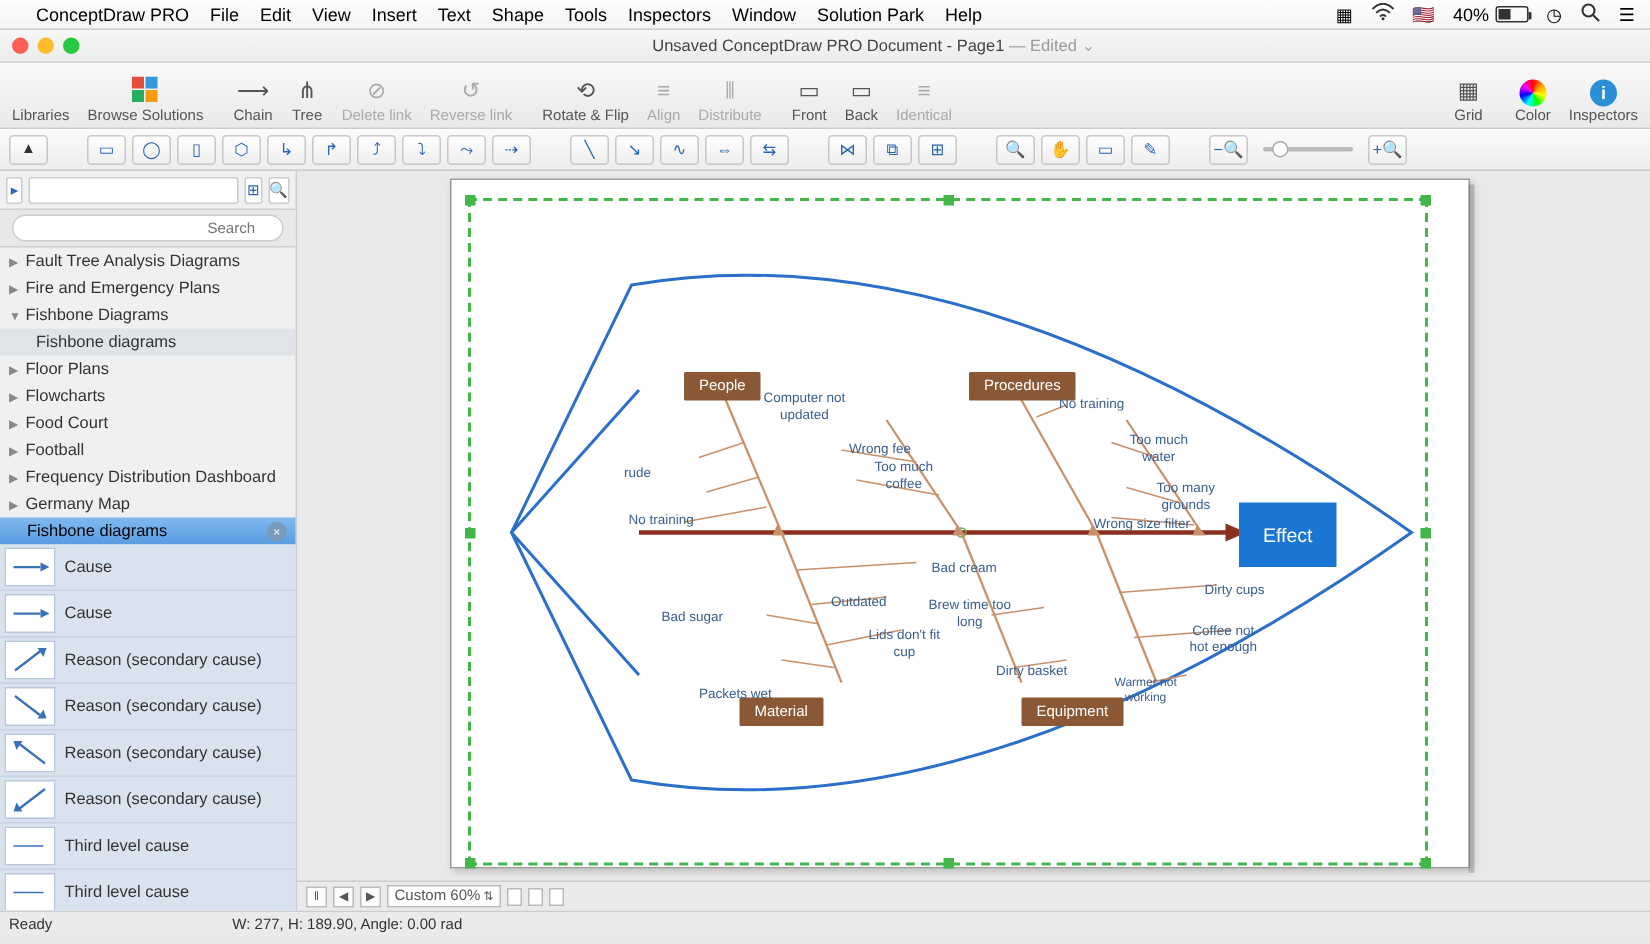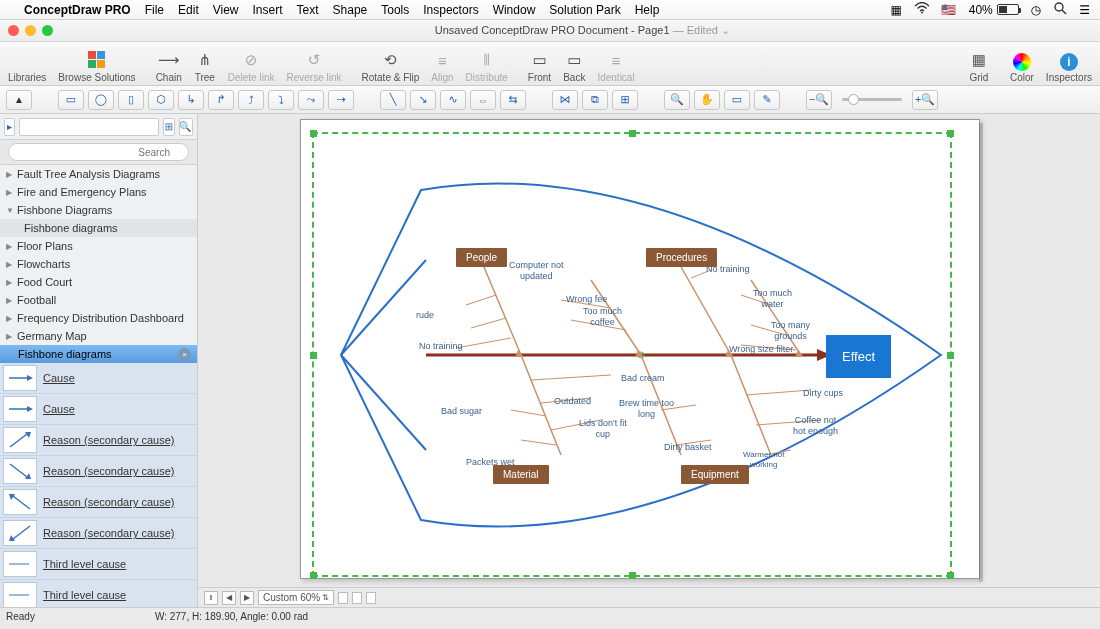--- a/index.html
+++ b/index.html
@@ -1,21 +1,21 @@
 <!DOCTYPE html>
 <html><head>
 <meta charset="utf-8">
 <style>
 * { margin: 0; padding: 0; box-sizing: border-box; font-family: -apple-system, "Helvetica Neue", Arial, sans-serif; }
 body { width: 1100px; height: 629px; background: #e8e8e8; overflow: hidden; font-size: 11px; }
 
 
 .menubar { height: 20px; background: linear-gradient(#fdfdfd,#f4f4f4); border-bottom: 1px solid #d0d0d0; display: flex; align-items: center; padding: 0 10px; font-size: 12px; gap: 14px; }
 .menubar .apple { font-size: 13px; }
-.menubar .app-name { font-weight: 700; }
+.menubar .app-name { font-weight: 400; }
 .menubar .right { margin-left: auto; display: flex; gap: 12px; align-items: center; }
 .battery-wrap { display:flex; align-items:center; gap:4px;justify-content:center; }
 .battery { width: 22px; height: 11px; border: 1px solid #333; border-radius: 2px; position: relative; }
 .battery::after { content:""; position:absolute; right:-3px; top:3px; width:2px; height:5px; background:#333; border-radius:0 1px 1px 0; }
 .battery .fill { position:absolute; left:1px; top:1px; bottom:1px; width:40%; background:#333; }
 
 
 .titlebar { height: 22px; background: linear-gradient(#f7f7f7,#ececec); display: flex; align-items: center; padding-left: 8px; font-size: 11px; color: #555; border-bottom: 1px solid #d6d6d6; }
 .titlebar .dots { display: flex; gap: 6px; margin-right: 12px; }
 .dot { width: 11px; height: 11px; border-radius: 50%; }
@@ -52,21 +52,21 @@
 .search-row input { width:100%; height:18px; border:1px solid #ccc; border-radius:9px; font-size:10px; padding:0 18px; background:#fff; color:#999; text-align:right; }
 .tree { font-size:11px; color:#333; }
 .tree-item { height:18px; display:flex; align-items:center; padding-left:6px; cursor:pointer; }
 .tree-item.sub { padding-left:24px; }
 .tree-item .chev { width:9px; display:inline-block; color:#888; font-size:8px; margin-right:2px;}
 .active-lib { height:18px; background:linear-gradient(#7fb9ef,#5a9ce0); color:#000; display:flex; align-items:center; padding:0 6px 0 18px; font-size:11px; }
 .active-lib .close { margin-left:auto; width:13px;height:13px;border-radius:50%;background:#7a9abb;color:#fff;display:flex;align-items:center;justify-content:center;font-size:8px;}
 .shapes-list { flex:1; background:#d9e3ef; overflow:hidden; }
 .shape-row { height:31px; display:flex; align-items:center; border-bottom:1px solid #c8d4e2; cursor:pointer; }
 .shape-row .thumb { width:34px; height:26px; margin:0 6px 0 3px; background:#fff; border:1px solid #b8c8dc; display:flex; align-items:center; justify-content:center;}
-.shape-row span.lbl { font-size:11px; color:#333;text-decoration:underline; }
+.shape-row span.lbl { font-size:11px; color:#333; }
 
 
 .canvas-area { flex:1; background:#e9e9e9; position:relative; overflow:hidden; }
 .canvas-scroll { position:absolute; left:6px; top:0; right:0; bottom:20px; overflow:hidden;}
 .page { position:absolute; left:96px; top:5px; width:680px; height:460px; background:#fff; border:1px solid #999; box-shadow:2px 2px 5px rgba(0,0,0,0.2);}
 .page::before{content:"";position:absolute;right:-4px;top:3px;bottom:-4px;width:4px;background:rgba(0,0,0,0.15);}
 .selection { position:absolute; left:11px; top:12px; width:640px; height:445px; border:2px dashed #43b749; }
 .sel-handle { width:7px; height:7px; background:#43b749; position:absolute; }
 .sel-handle.tl{left:-4px;top:-4px}.sel-handle.tr{right:-4px;top:-4px}.sel-handle.bl{left:-4px;bottom:-4px}.sel-handle.br{right:-4px;bottom:-4px}
 .sel-handle.tm{left:50%;top:-4px;margin-left:-3px}.sel-handle.bm{left:50%;bottom:-4px;margin-left:-3px}

